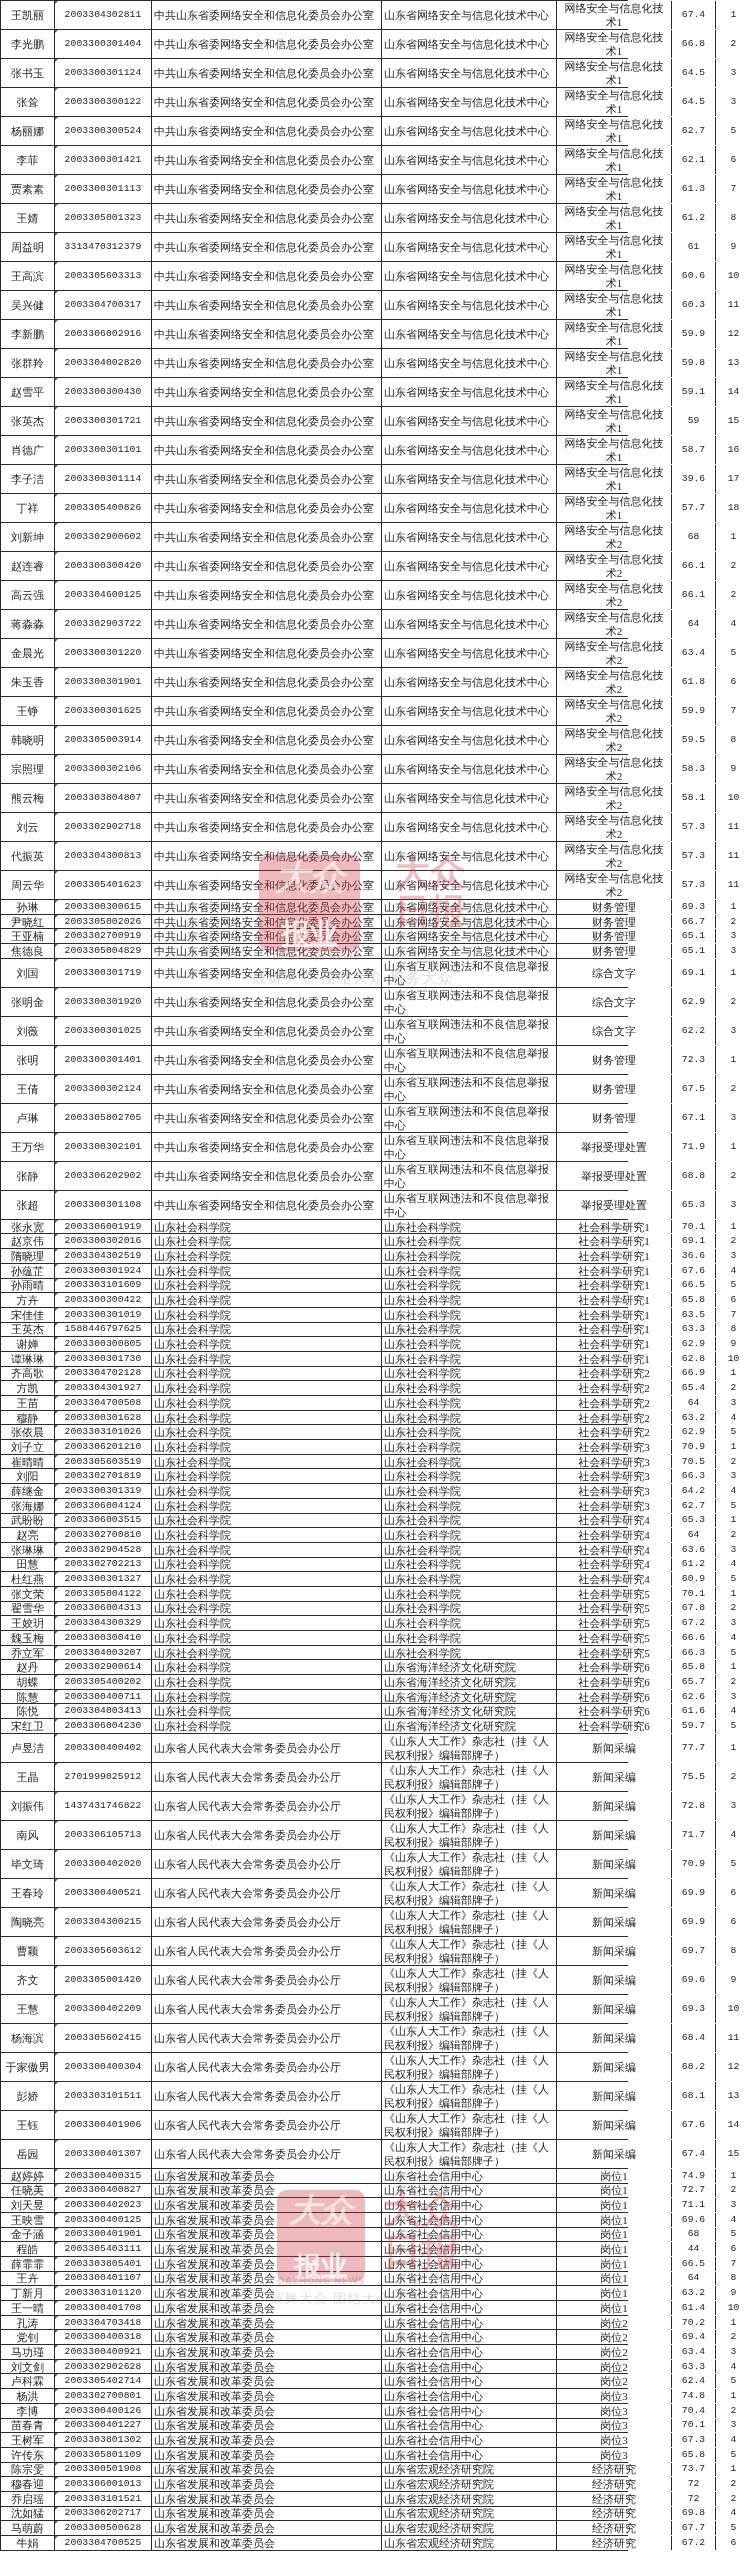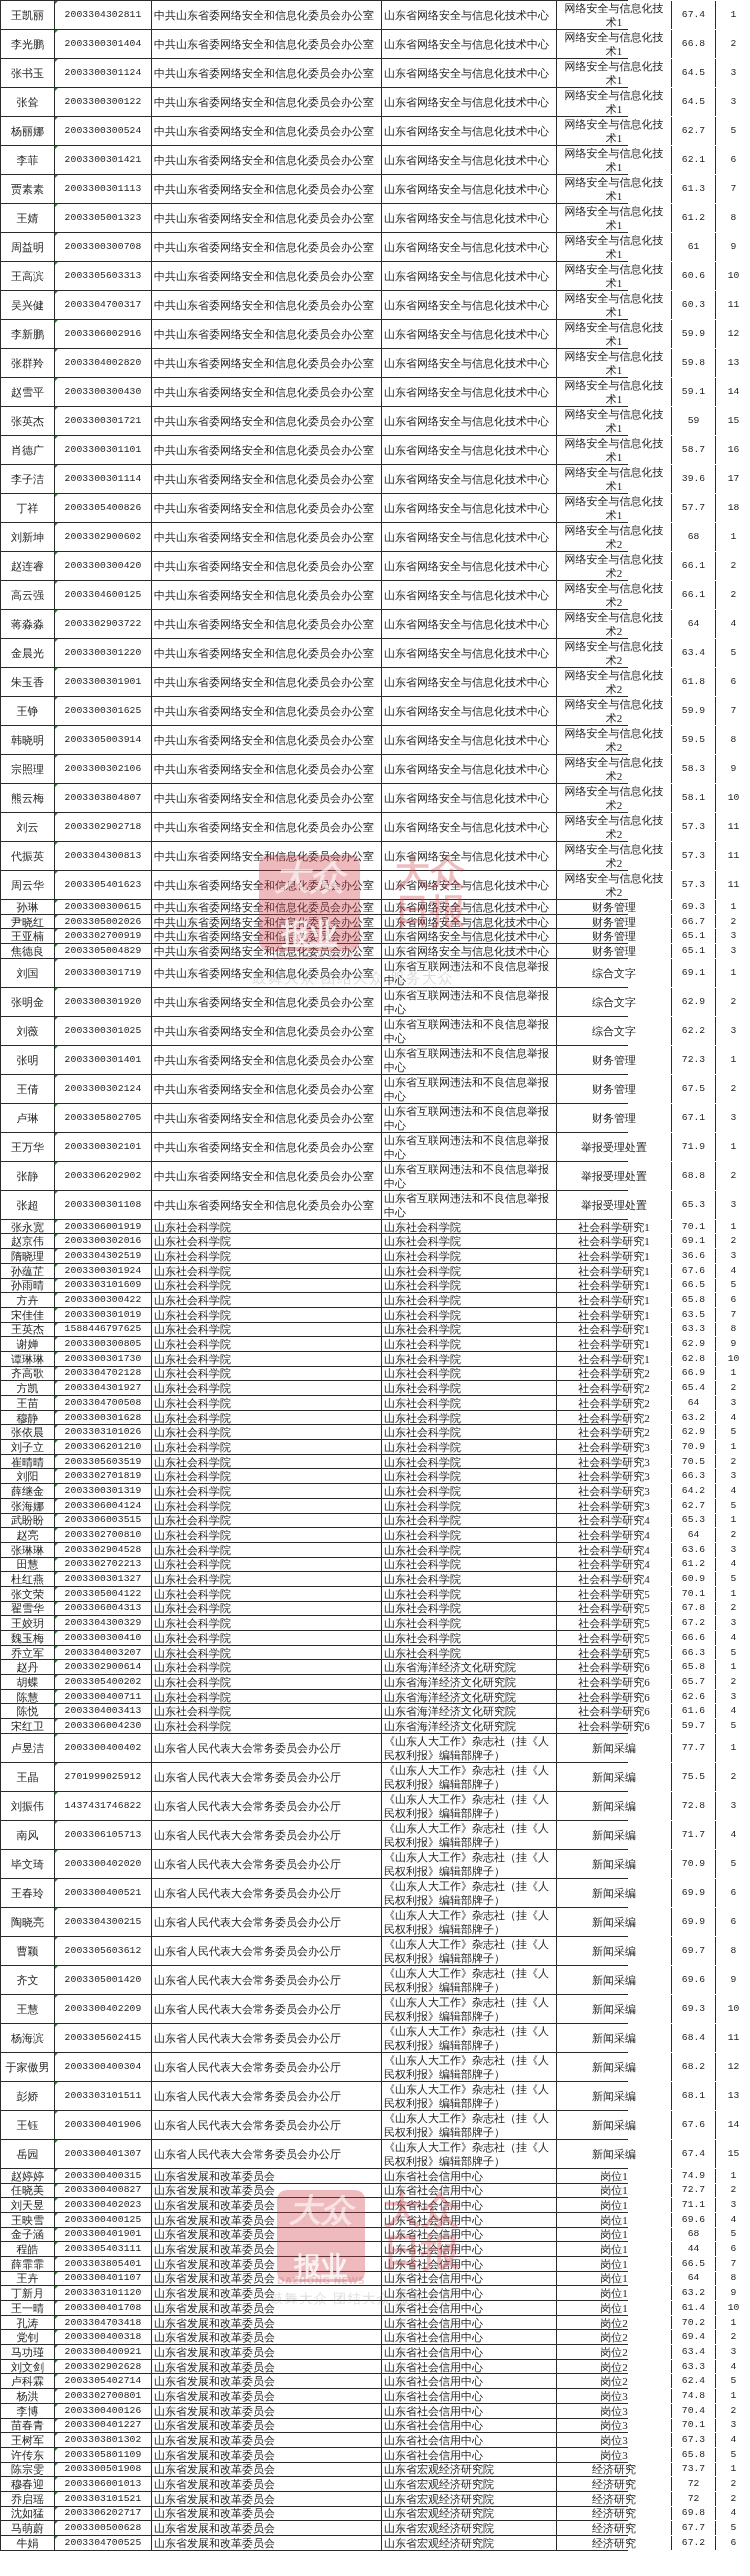--- a/index.html
+++ b/index.html
@@ -159,21 +159,21 @@
     <div class="c c-name">王婧</div>
     <div class="c c-id">2003305001323</div>
     <div class="c c-unit">中共山东省委网络安全和信息化委员会办公室</div>
     <div class="c c-job">山东省网络安全与信息化技术中心</div>
     <div class="c c-pos">网络安全与信息化技术1</div>
     <div class="c c-score">61.2</div>
     <div class="c c-rank">8</div>
   </div>
       <div class="row">
     <div class="c c-name">周益明</div>
-    <div class="c c-id">2003300300708</div>
+    <div class="c c-id">3313470312379</div>
     <div class="c c-unit">中共山东省委网络安全和信息化委员会办公室</div>
     <div class="c c-job">山东省网络安全与信息化技术中心</div>
     <div class="c c-pos">网络安全与信息化技术1</div>
     <div class="c c-score">61</div>
     <div class="c c-rank">9</div>
   </div>
       <div class="row">
     <div class="c c-name">王高滨</div>
     <div class="c c-id">2003305603313</div>
     <div class="c c-unit">中共山东省委网络安全和信息化委员会办公室</div>

